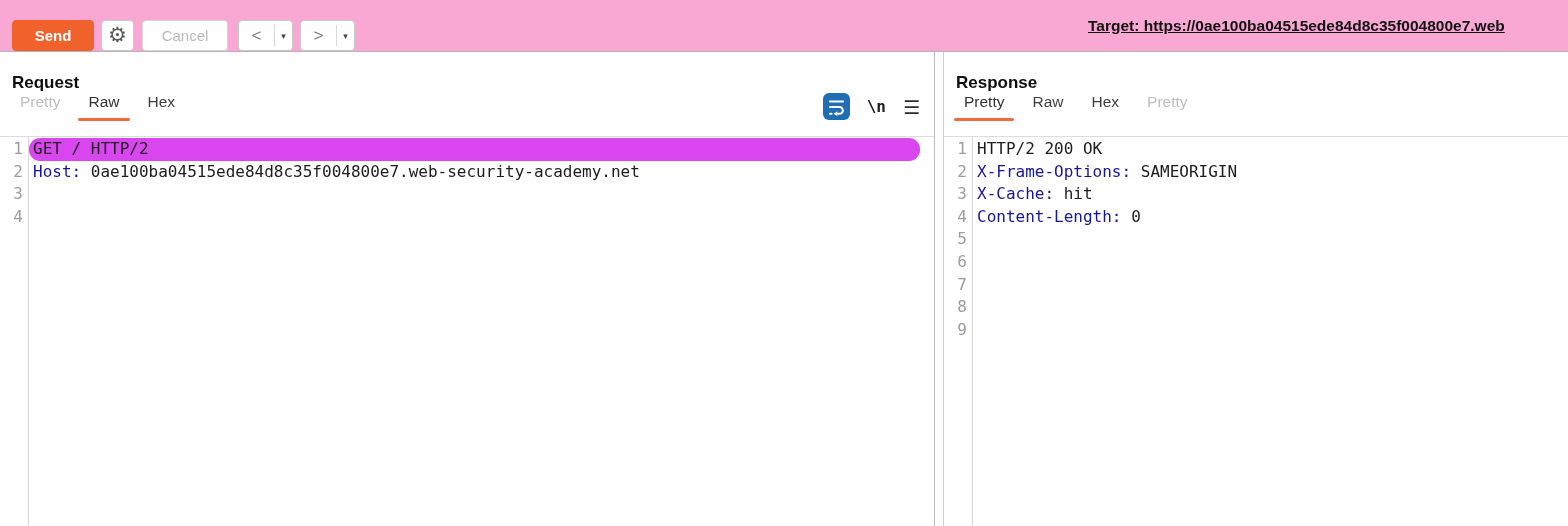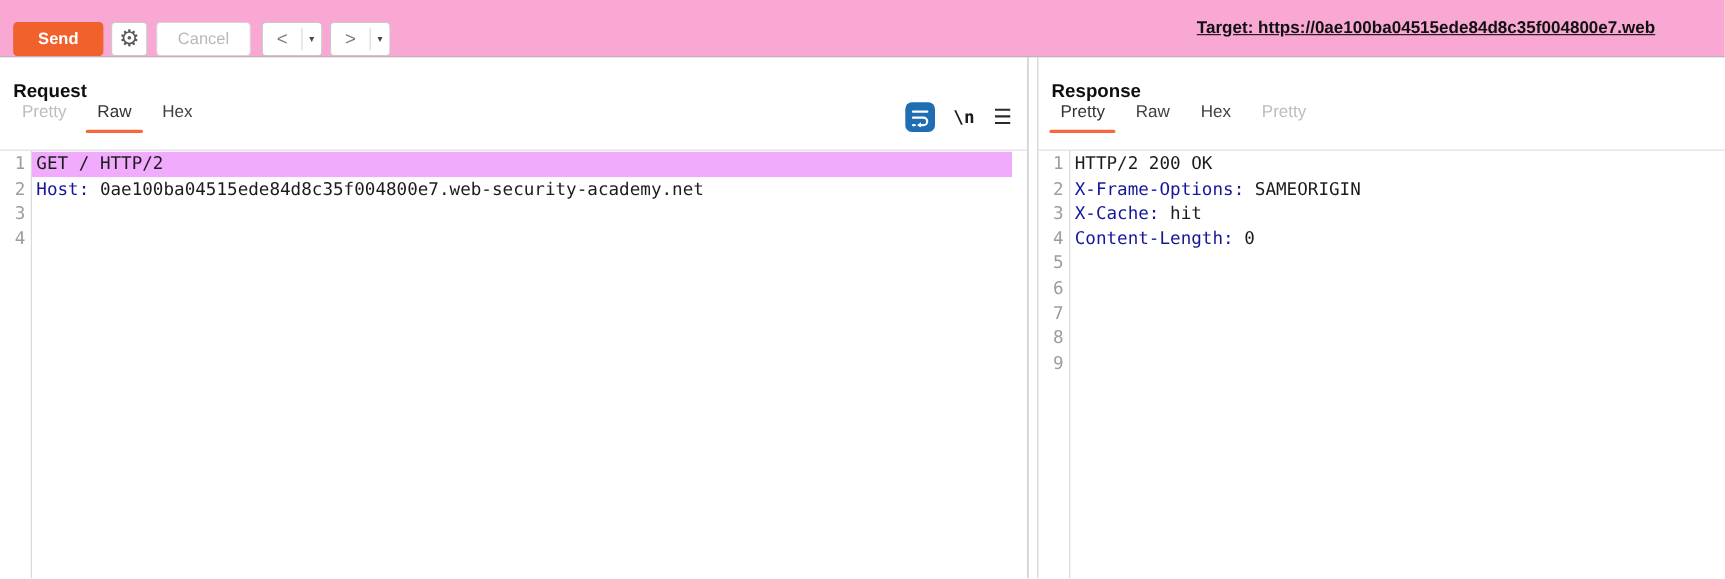--- a/index.html
+++ b/index.html
@@ -69,21 +69,21 @@
 
   
   .editor { display:flex; font-family:"DejaVu Sans Mono", monospace;
             font-size:16px; line-height:22.6px; height:calc(100% - 85px); }
   .gutter { width:29px; flex:none; border-right:1px solid #d6d6d6;
             text-align:right; padding:1px 5px 0 0; color:#9c9ca4; }
   .gn { height:22.6px; }
   .codearea { flex:1; padding-top:1px; overflow:hidden; }
   .pane-request .codearea { margin-right:14px; }
   .cl { height:22.6px; padding-left:4px; white-space:pre; color:#1c1c1c; }
-  .cl.hl { background:#f0abfc; }
+  .cl.hl { background:#d946ef;border-radius:11px; }
   .t-name { color:#16169a; }
 </style>
 </head>
 <body>
 
 <div class="toolbar">
   <button class="btn btn-send">Send</button>
   <button class="btn btn-gear">
     <span>⚙</span>
   </button>

